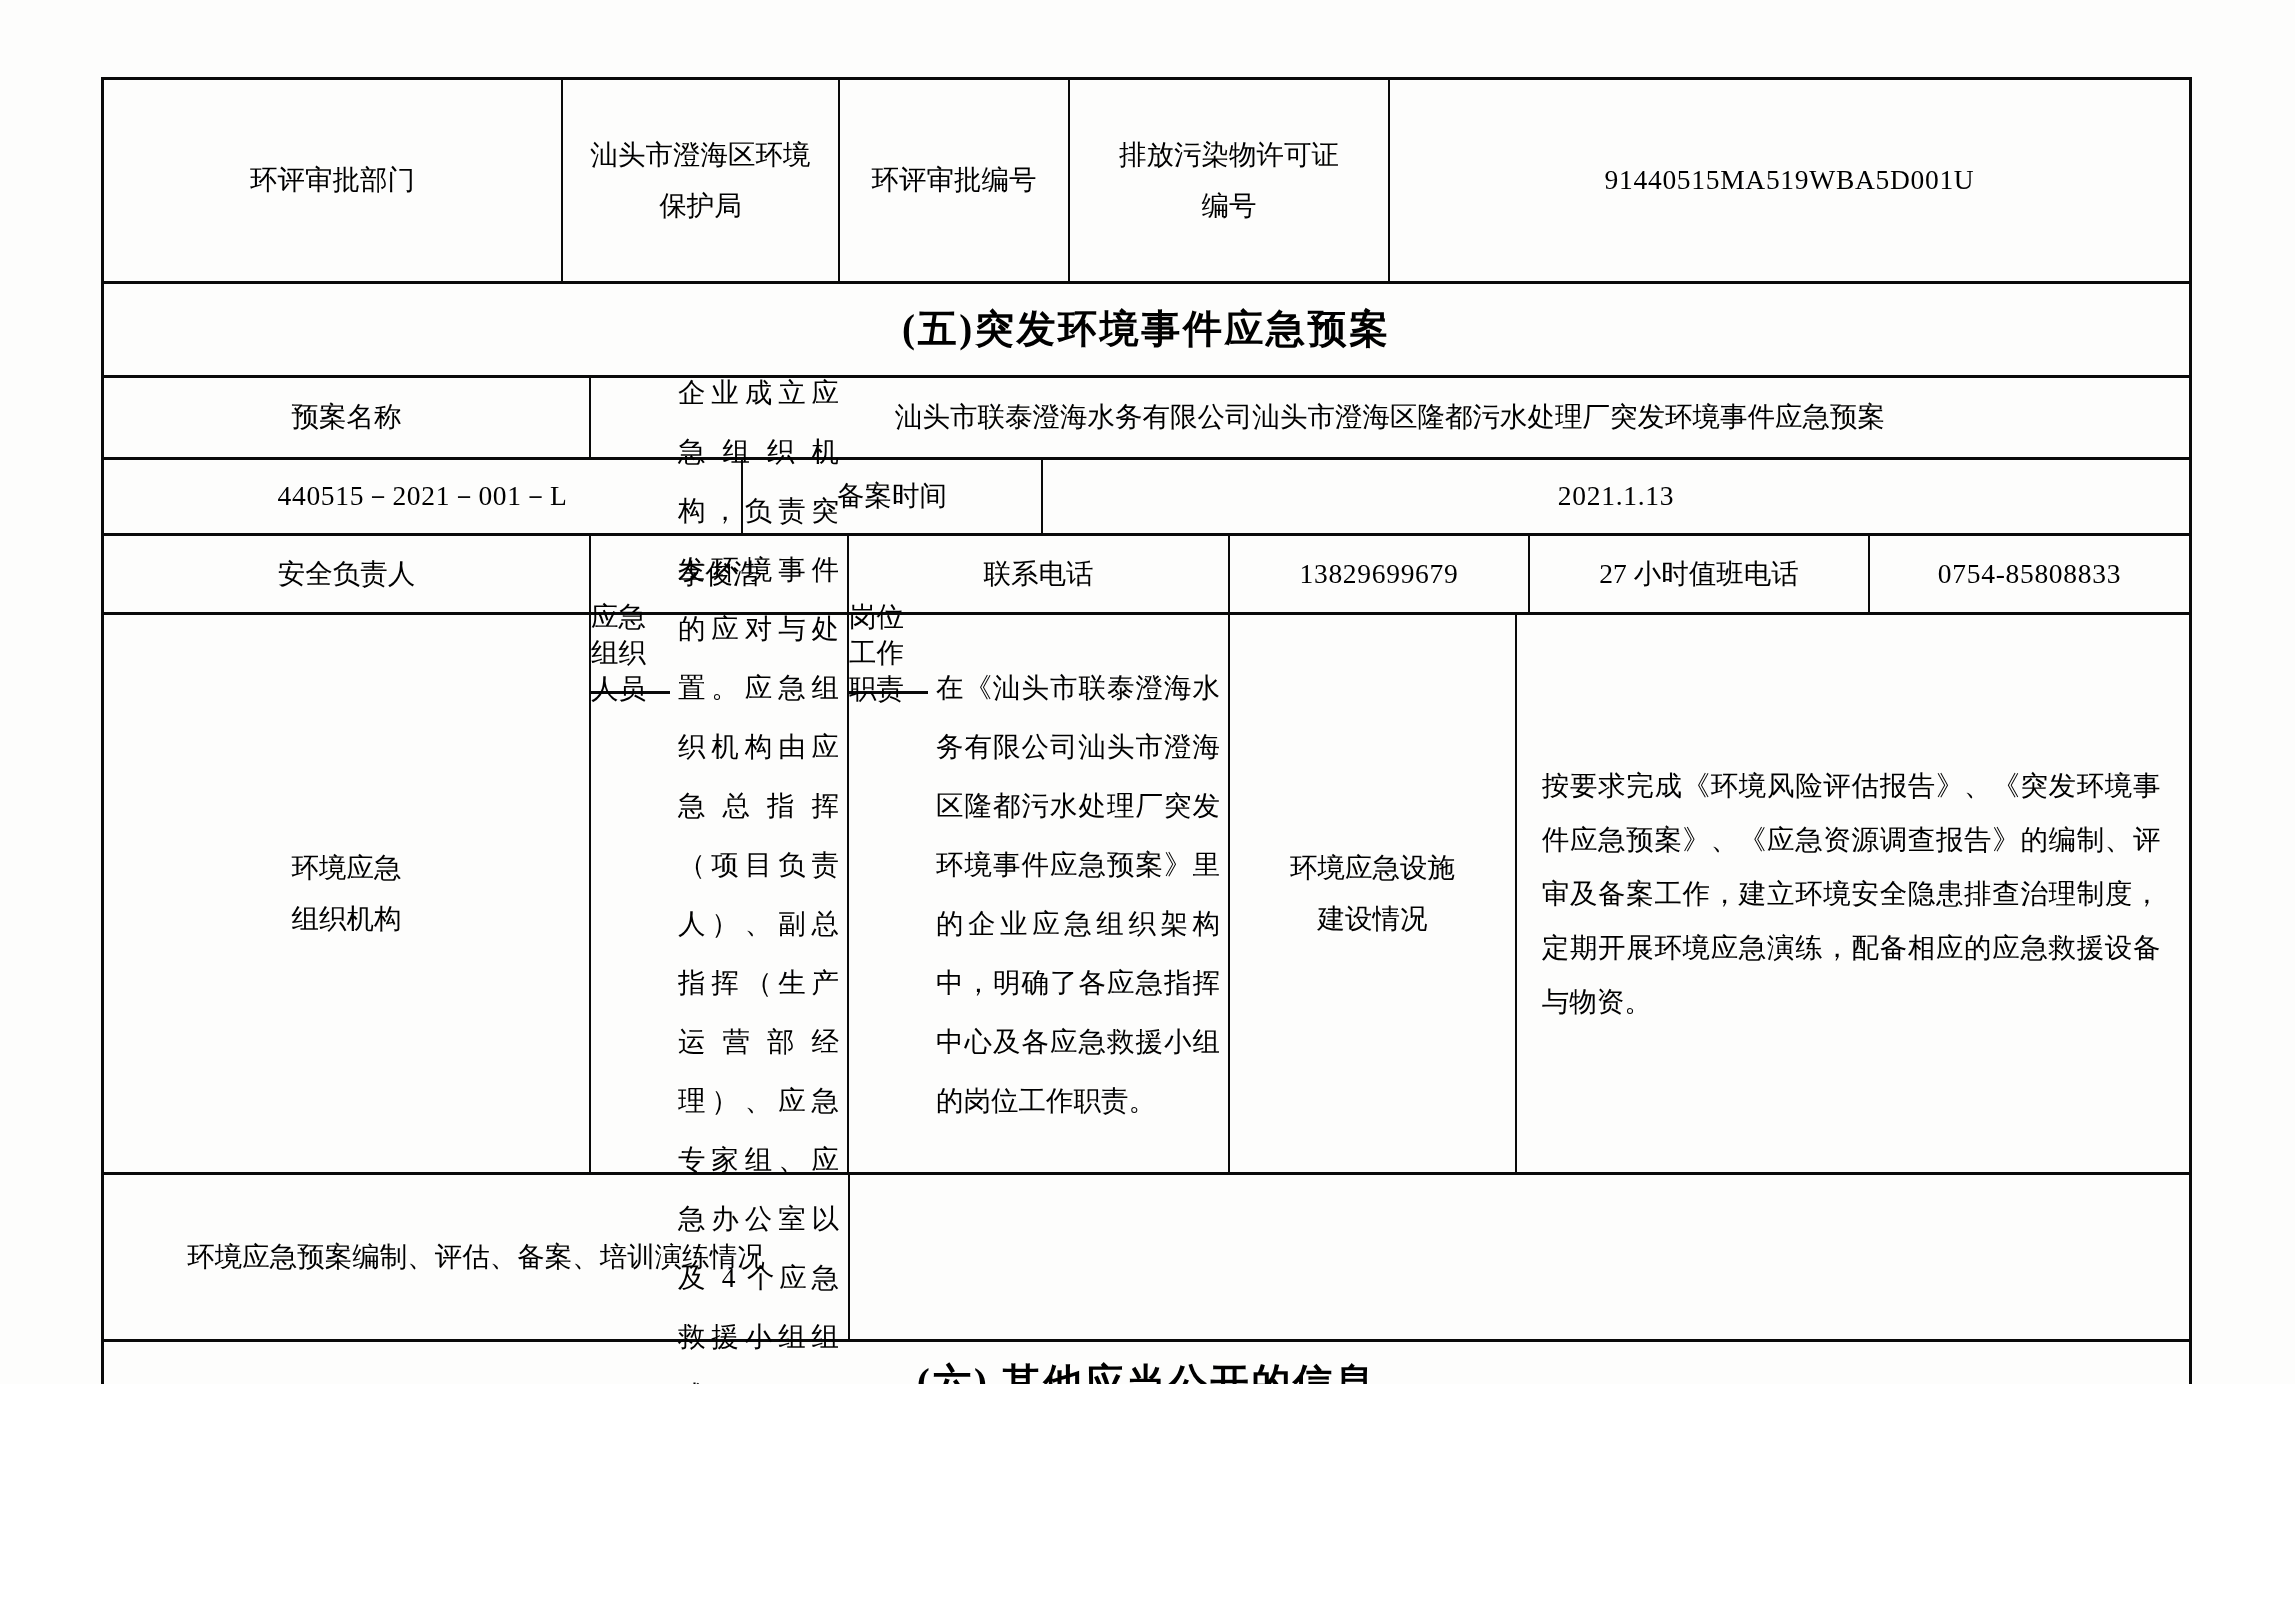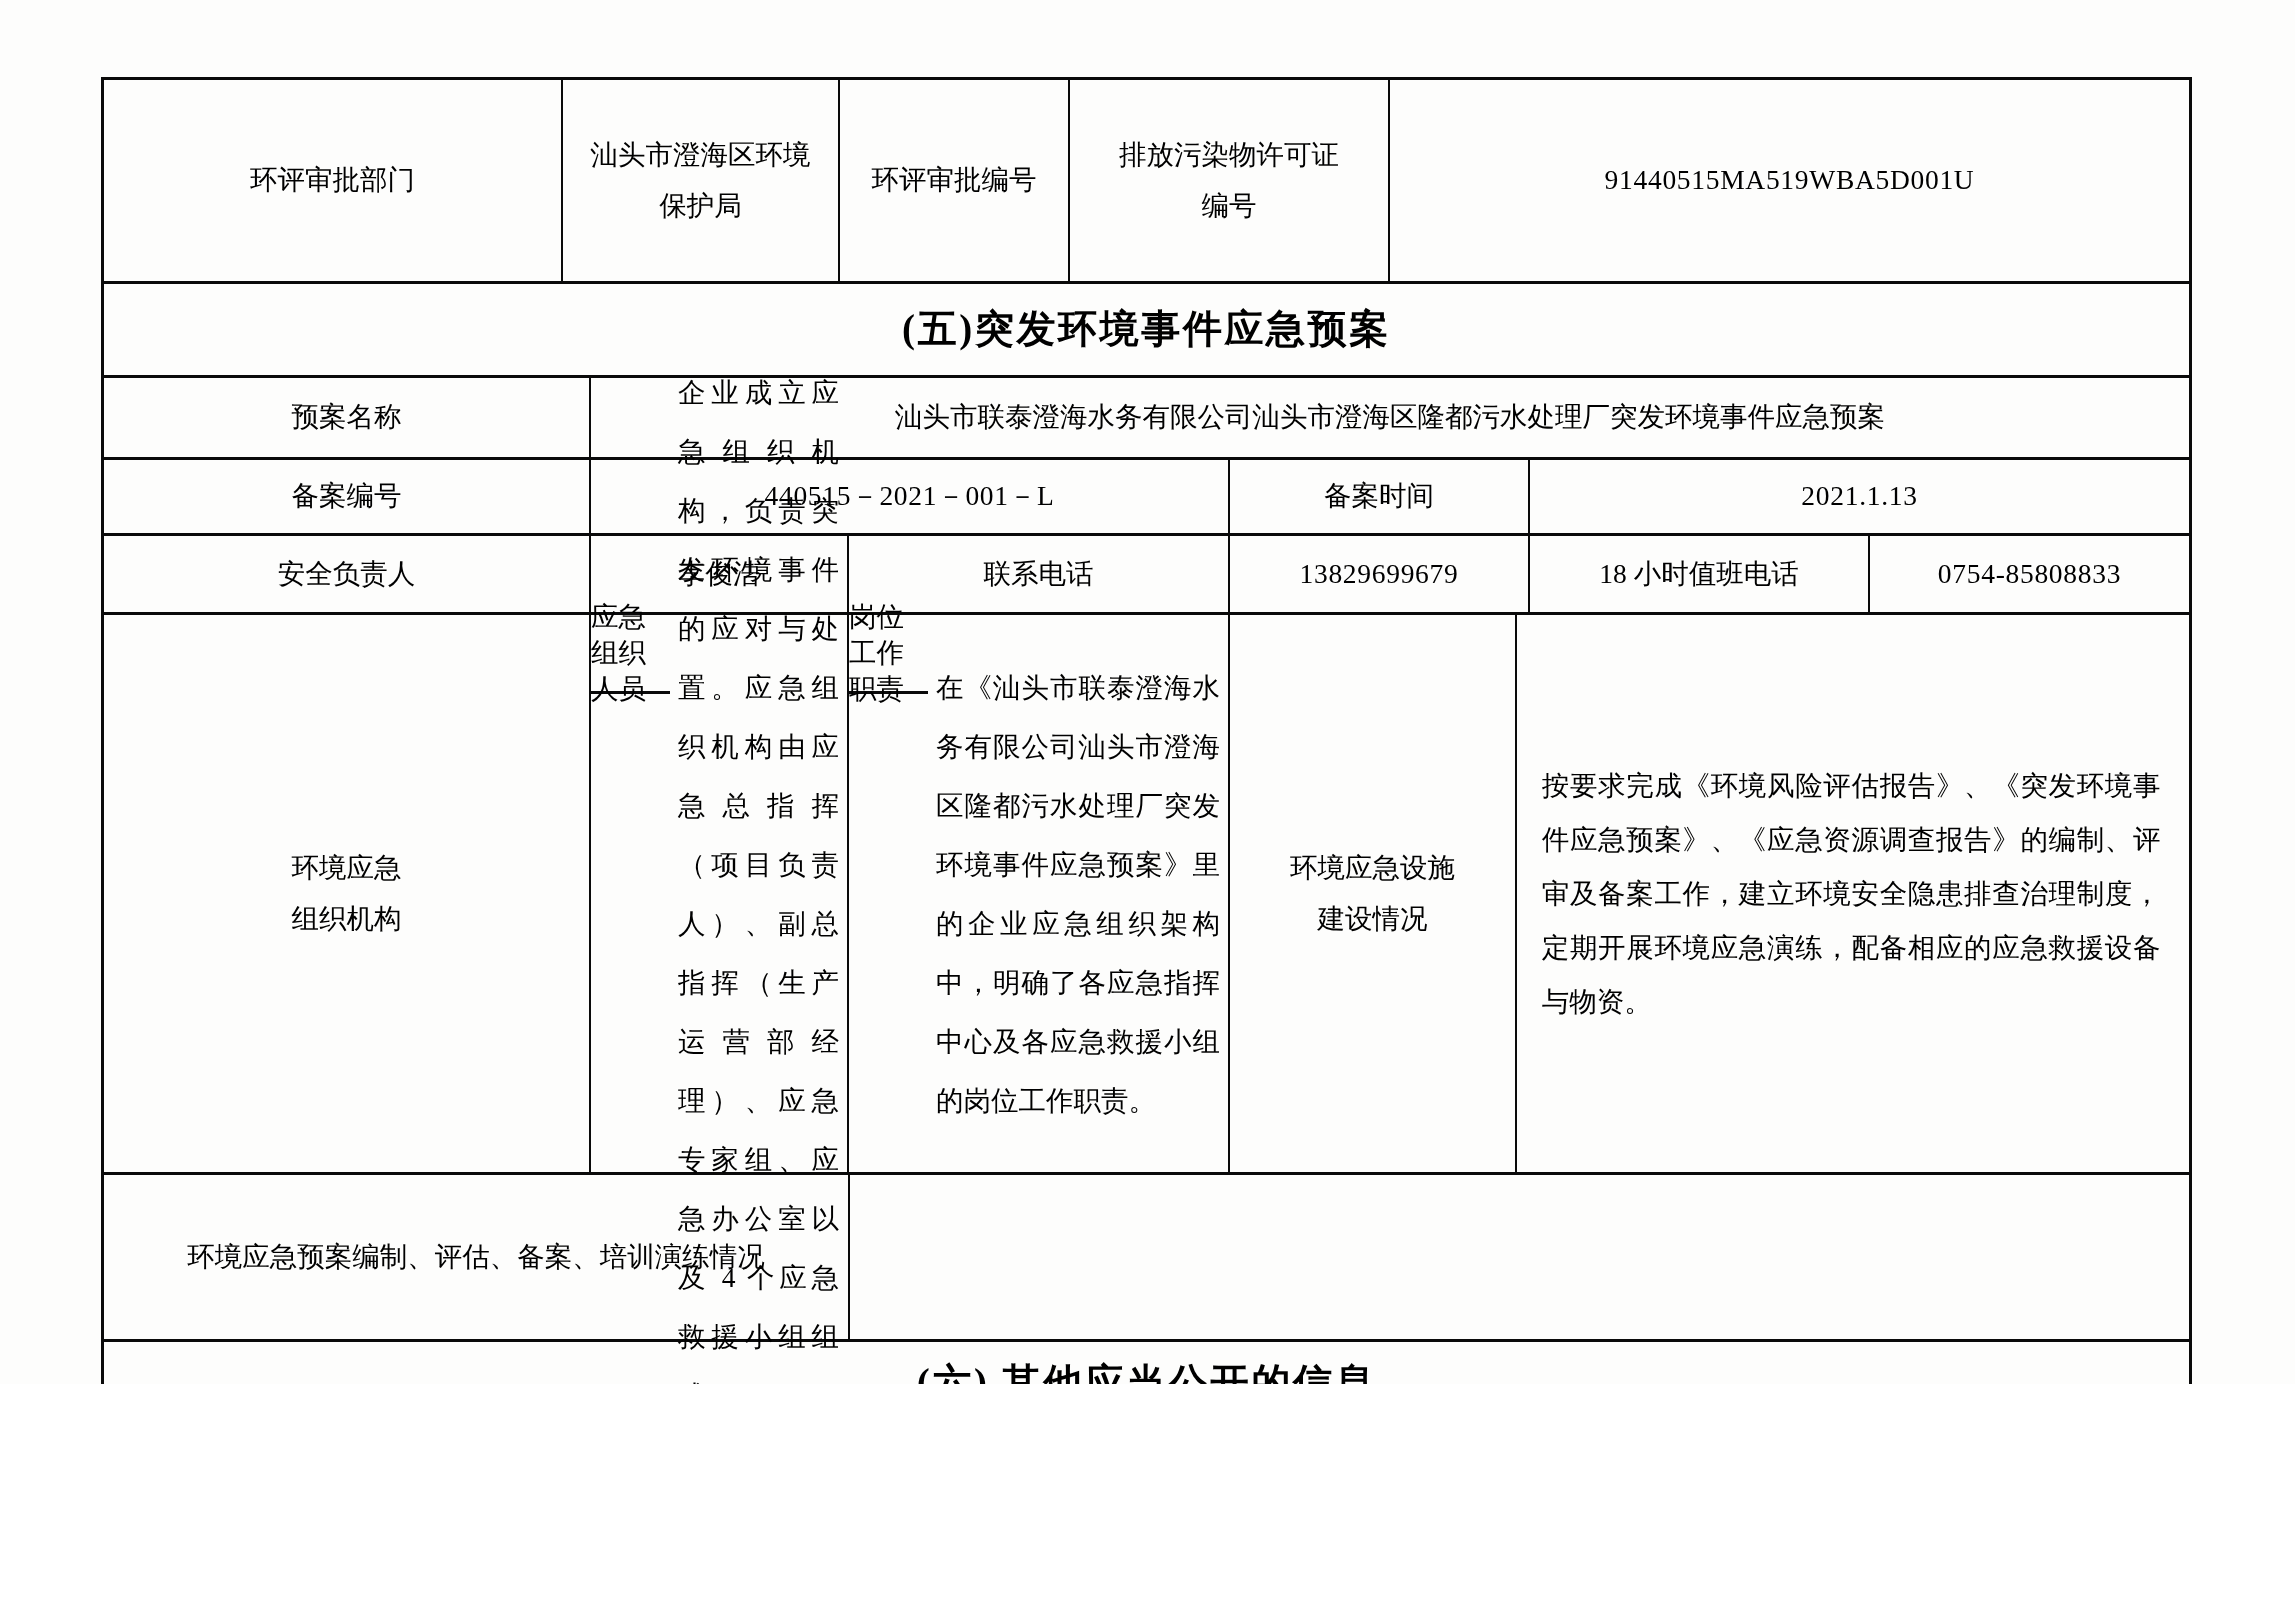--- a/index.html
+++ b/index.html
@@ -101,32 +101,31 @@
     <div class="tr r2">
       <div class="td grow endcol title-cell">(五)突发环境事件应急预案</div>
     </div>
 
     <div class="tr r3">
       <div class="td" style="flex:0 0 487px">预案名称</div>
       <div class="td grow endcol">汕头市联泰澄海水务有限公司汕头市澄海区隆都污水处理厂突发环境事件应急预案</div>
     </div>
 
     <div class="tr r4">
-      <div class="td" style="flex:0 0 487px">备案编号</div>
       <div class="td num" style="flex:0 0 639px">440515－2021－001－L</div>
       <div class="td" style="flex:0 0 300px">备案时间</div>
       <div class="td grow endcol num">2021.1.13</div>
     </div>
 
     <div class="tr r5">
       <div class="td" style="flex:0 0 487px">安全负责人</div>
       <div class="td" style="flex:0 0 258px">李俊浩</div>
       <div class="td" style="flex:0 0 381px">联系电话</div>
       <div class="td num" style="flex:0 0 300px">13829699679</div>
-      <div class="td" style="flex:0 0 340px">18 小时值班电话</div>
+      <div class="td" style="flex:0 0 340px">27 小时值班电话</div>
       <div class="td grow endcol num">0754-85808833</div>
     </div>
 
     <div class="tr r6">
       <div class="td" style="flex:0 0 487px">环境应急
 组织机构</div>
 
       <div class="colstack" style="flex:0 0 258px">
         <div class="subhead">应急组织人员</div>
         <div class="subcontent">

